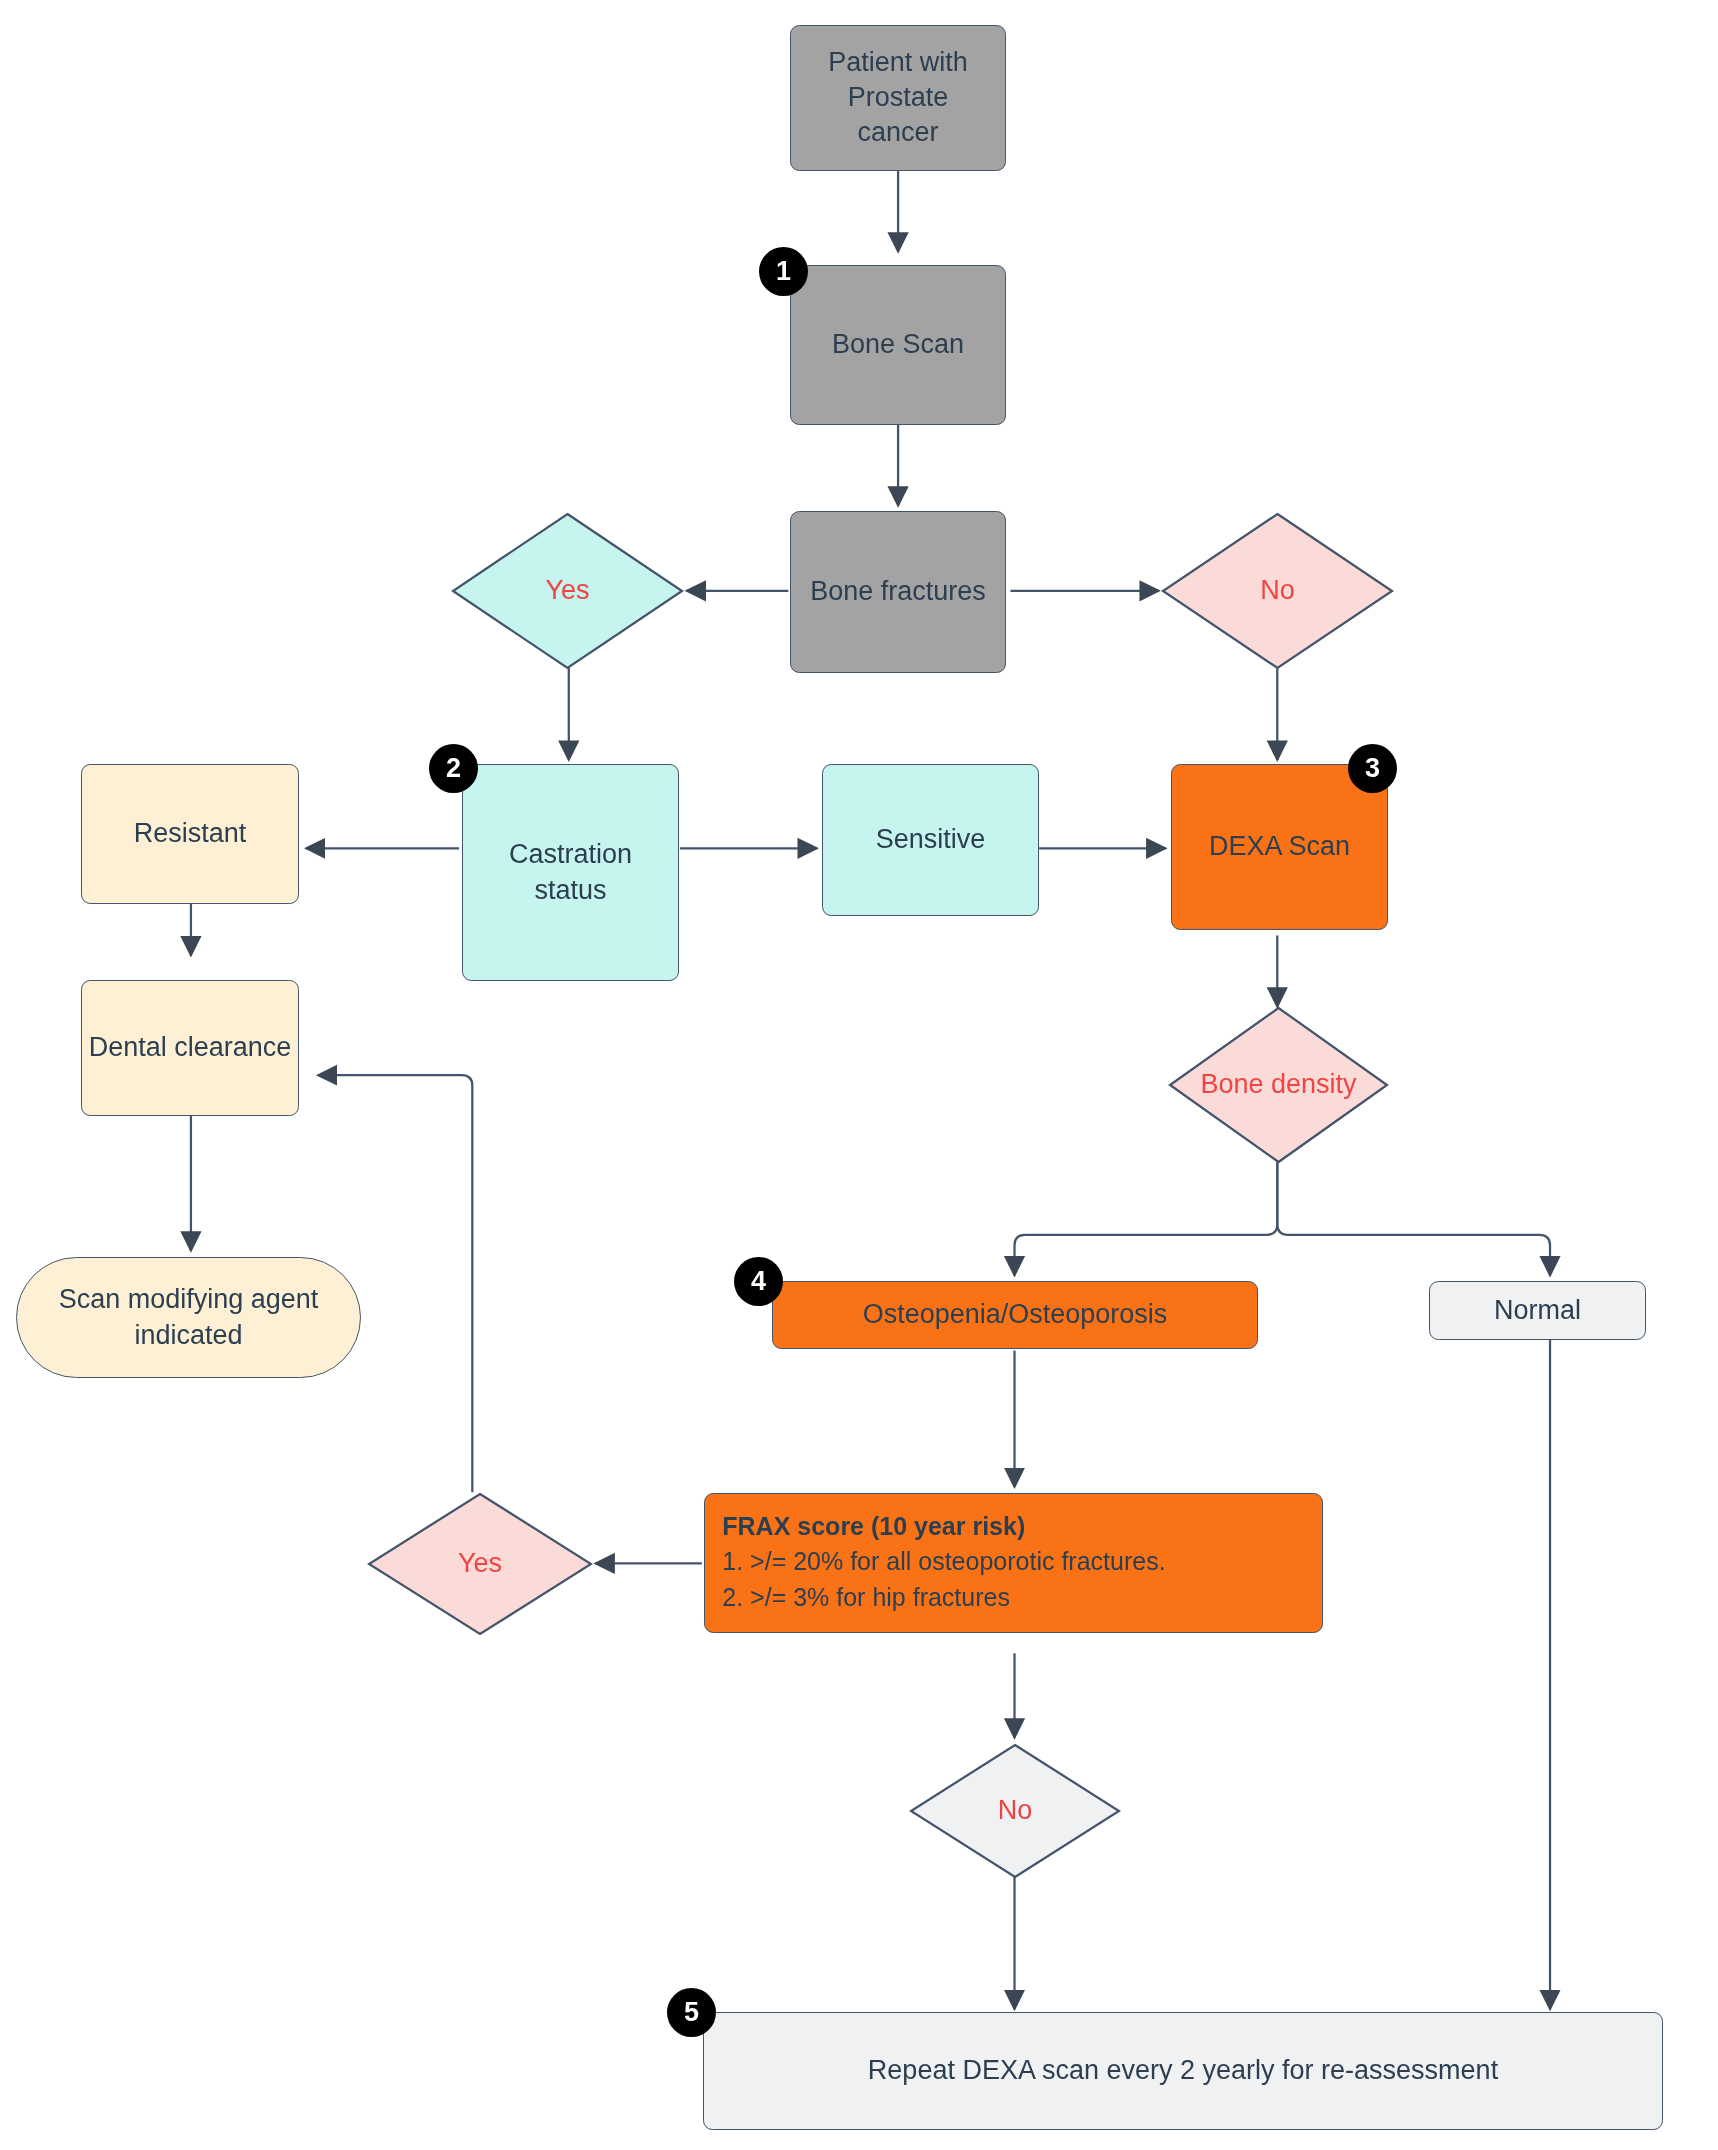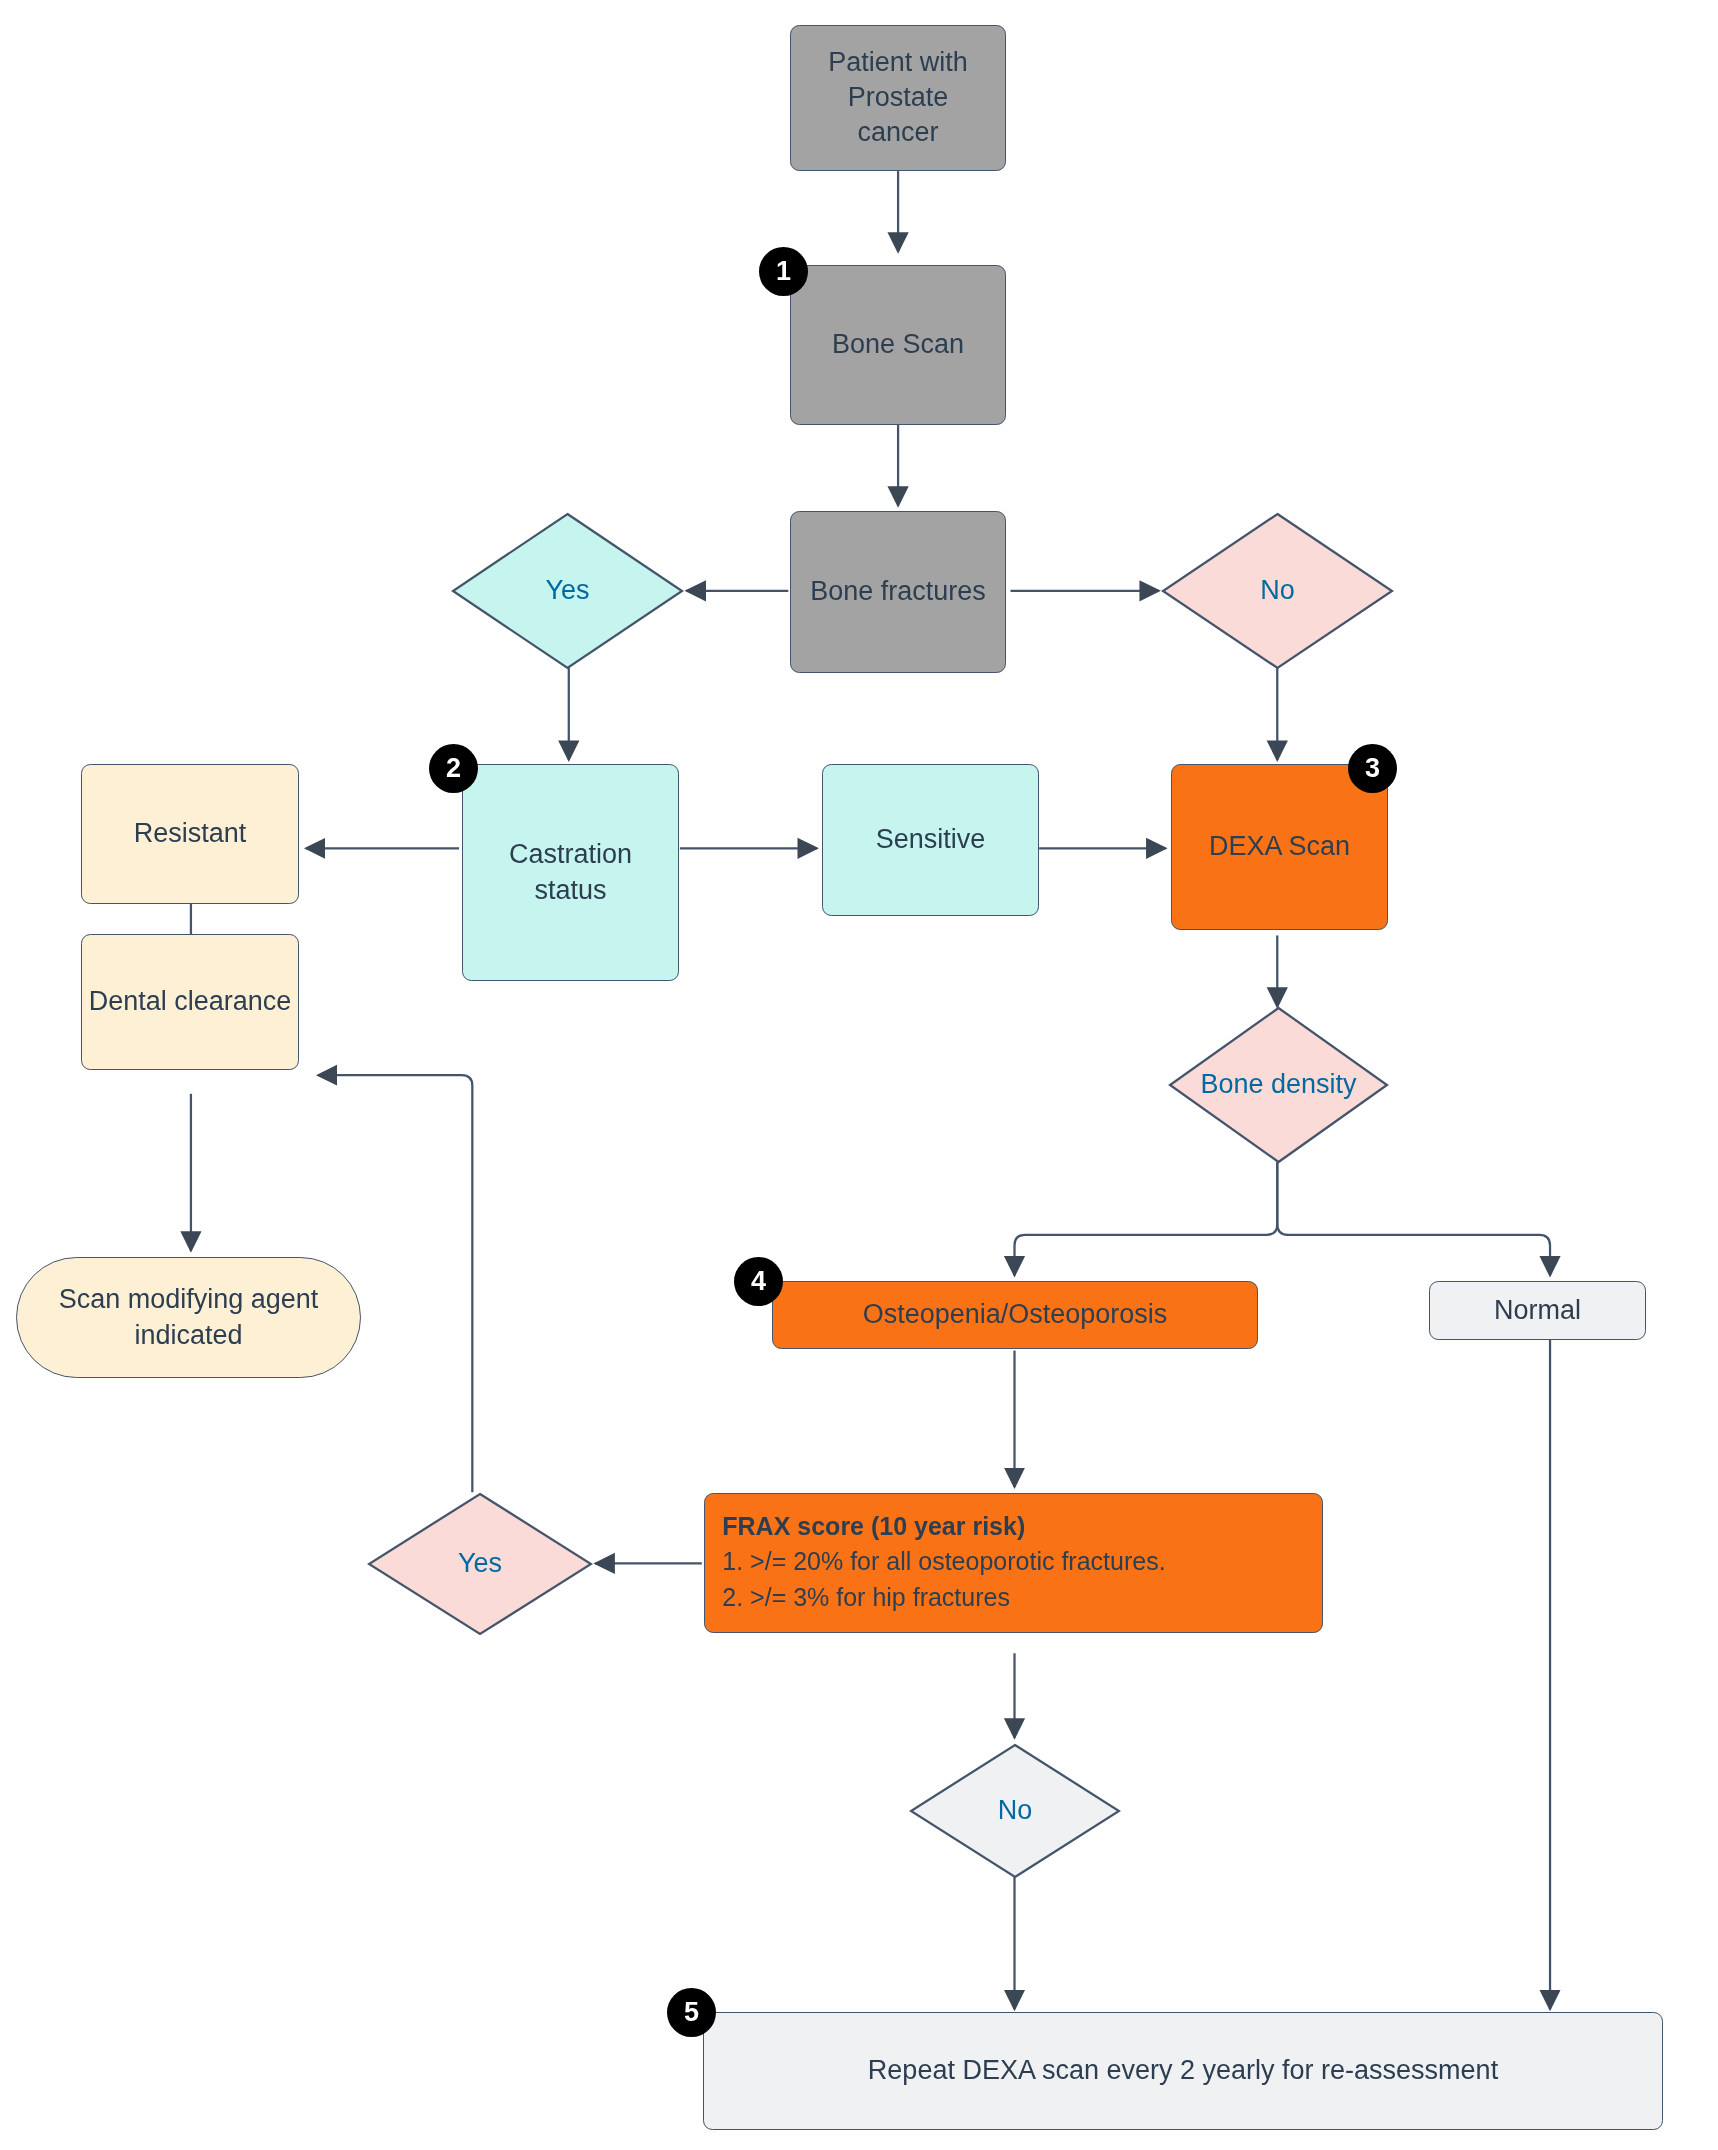--- a/index.html
+++ b/index.html
@@ -13,21 +13,21 @@
   .rect{border-radius:9.3px;}
   .pill{border-radius:665px;}
 
   .blue{background:#a3a3a3;border-color:#44546a;}
   .teal{background:#c6f4ee;border-color:#44546a;}
   .pink{background:#f97316;border-color:#44546a;}
   .cream{background:#fdf0d5;border-color:#44546a;}
   .grey{background:#eff1f3;border-color:#44546a;}
 
   .dia{position:absolute;box-sizing:border-box;display:flex;align-items:center;
-       justify-content:center;text-align:center;color:#0369a1;line-height:1.30;}
+       justify-content:center;text-align:center;color:#ef4444;line-height:1.30;}
   .dia .dtxt{position:relative;z-index:2;}
   .dia .dshape{position:absolute;left:0;top:0;width:100%;height:100%;z-index:1;}
 
   .badge{position:absolute;width:49px;height:49px;border-radius:50%;background:#000;
          color:#fff;font-weight:bold;font-size:27px;display:flex;align-items:center;
          justify-content:center;z-index:20;}
 
   .frax{display:block;text-align:left;padding:14.6px 17.3px;font-size:25px;line-height:1.42;}
   .frax .ftitle{font-weight:bold;display:block;}
   .frax .fline{display:block;}
@@ -130,21 +130,21 @@
     <span>Sensitive</span>
   </div>
 
   <div class="node rect pink" style="left:1171px;top:764px;width:217px;height:166px;font-size:27px;padding:0 16px;">
     <span>DEXA Scan</span>
   </div>
   <div class="badge" style="left:1348px;top:744px;">
     <span>3</span>
   </div>
 
-  <div class="node rect cream" style="left:81px;top:934px;width:218px;height:136px;font-size:27px;padding:0 4px;">
+  <div class="node rect cream" style="left:81px;top:980px;width:218px;height:136px;font-size:27px;padding:0 4px;">
     <span>Dental clearance</span>
   </div>
 
   <div class="node pill cream" style="left:16px;top:1257px;width:345px;height:121px;font-size:27px;padding:0 27px;">
     <span>Scan modifying agent indicated</span>
   </div>
 
   <div class="dia" style="left:1168px;top:1006px;width:221px;height:158px;font-size:27px;">
     <svg class="dshape" viewBox="0 0 332 238" preserveAspectRatio="none">
       <polygon points="166,3 329,119 166,235 3,119" fill="#fadbd8" stroke="#44546a" stroke-width="3.4"></polygon>

